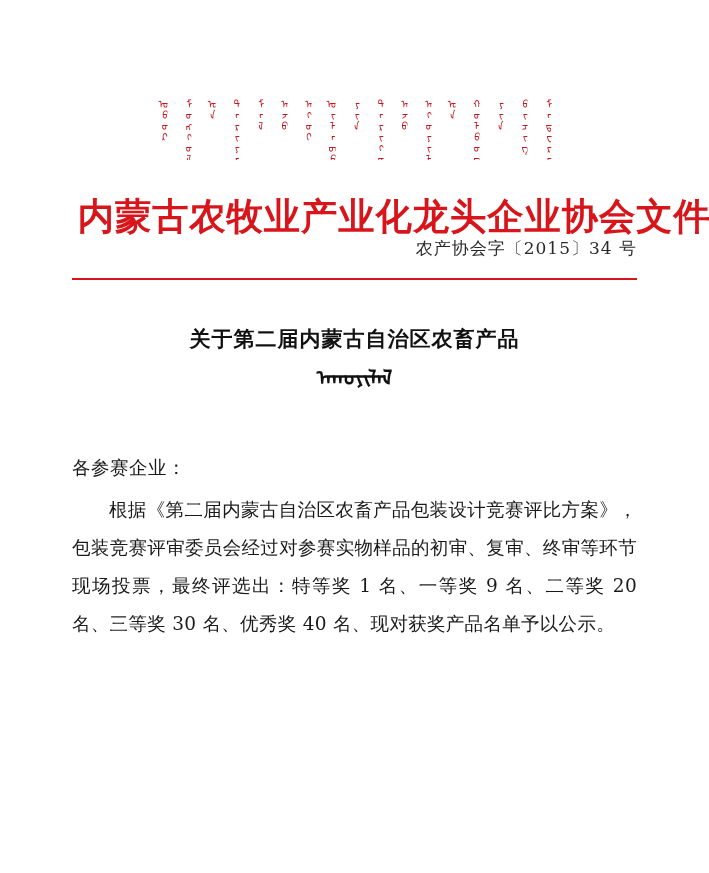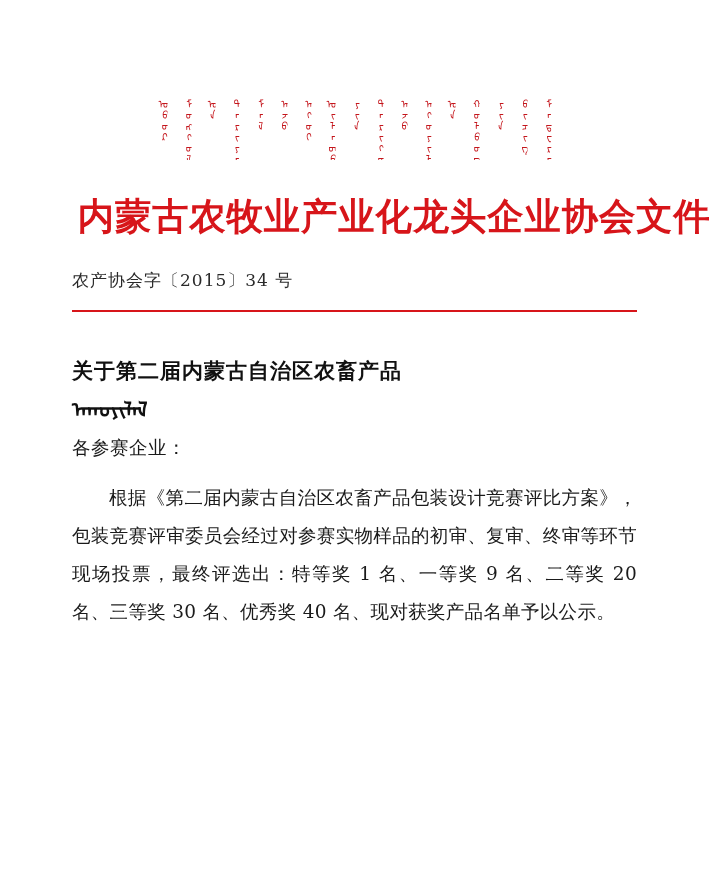--- a/index.html
+++ b/index.html
@@ -57,54 +57,54 @@
     font-weight: bold;
     font-size: 37px;
     letter-spacing: 1px;
     line-height: 1.12;
     white-space: nowrap;
     transform: scaleX(0.98);
   }
 
   
   .doc-number {
-    margin-top: 32px;
-    text-align: left;
+    text-align: right;
     font-size: 17px;
     color: #2a2a2a;
     letter-spacing: 1px;
   }
 
   
   .red-rule {
     margin: 18px 0 0 0;
     height: 2px;
     background: #d7151a;
     width: 100%;
   }
 
   
   .subject {
     margin-top: 40px;
-    text-align: left;
+    text-align: center;
     font-size: 21px;
     font-weight: bold;
     line-height: 1.85;
     color: #111;
     letter-spacing: 1px;
   }
 
   
   .salutation {
+    margin-top: 52px;
     font-size: 18.5px;
     line-height: 1.9;
     letter-spacing: 0.5px;
   }
   .body-para {
-    margin-top: 14px;
+    margin-top: 6px;
     font-size: 18.5px;
     line-height: 2.05;
     text-align: justify;
     text-justify: inter-ideograph;
     text-indent: 2em;
     letter-spacing: 0.3px;
   }
 </style>
 </head>
 <body>

